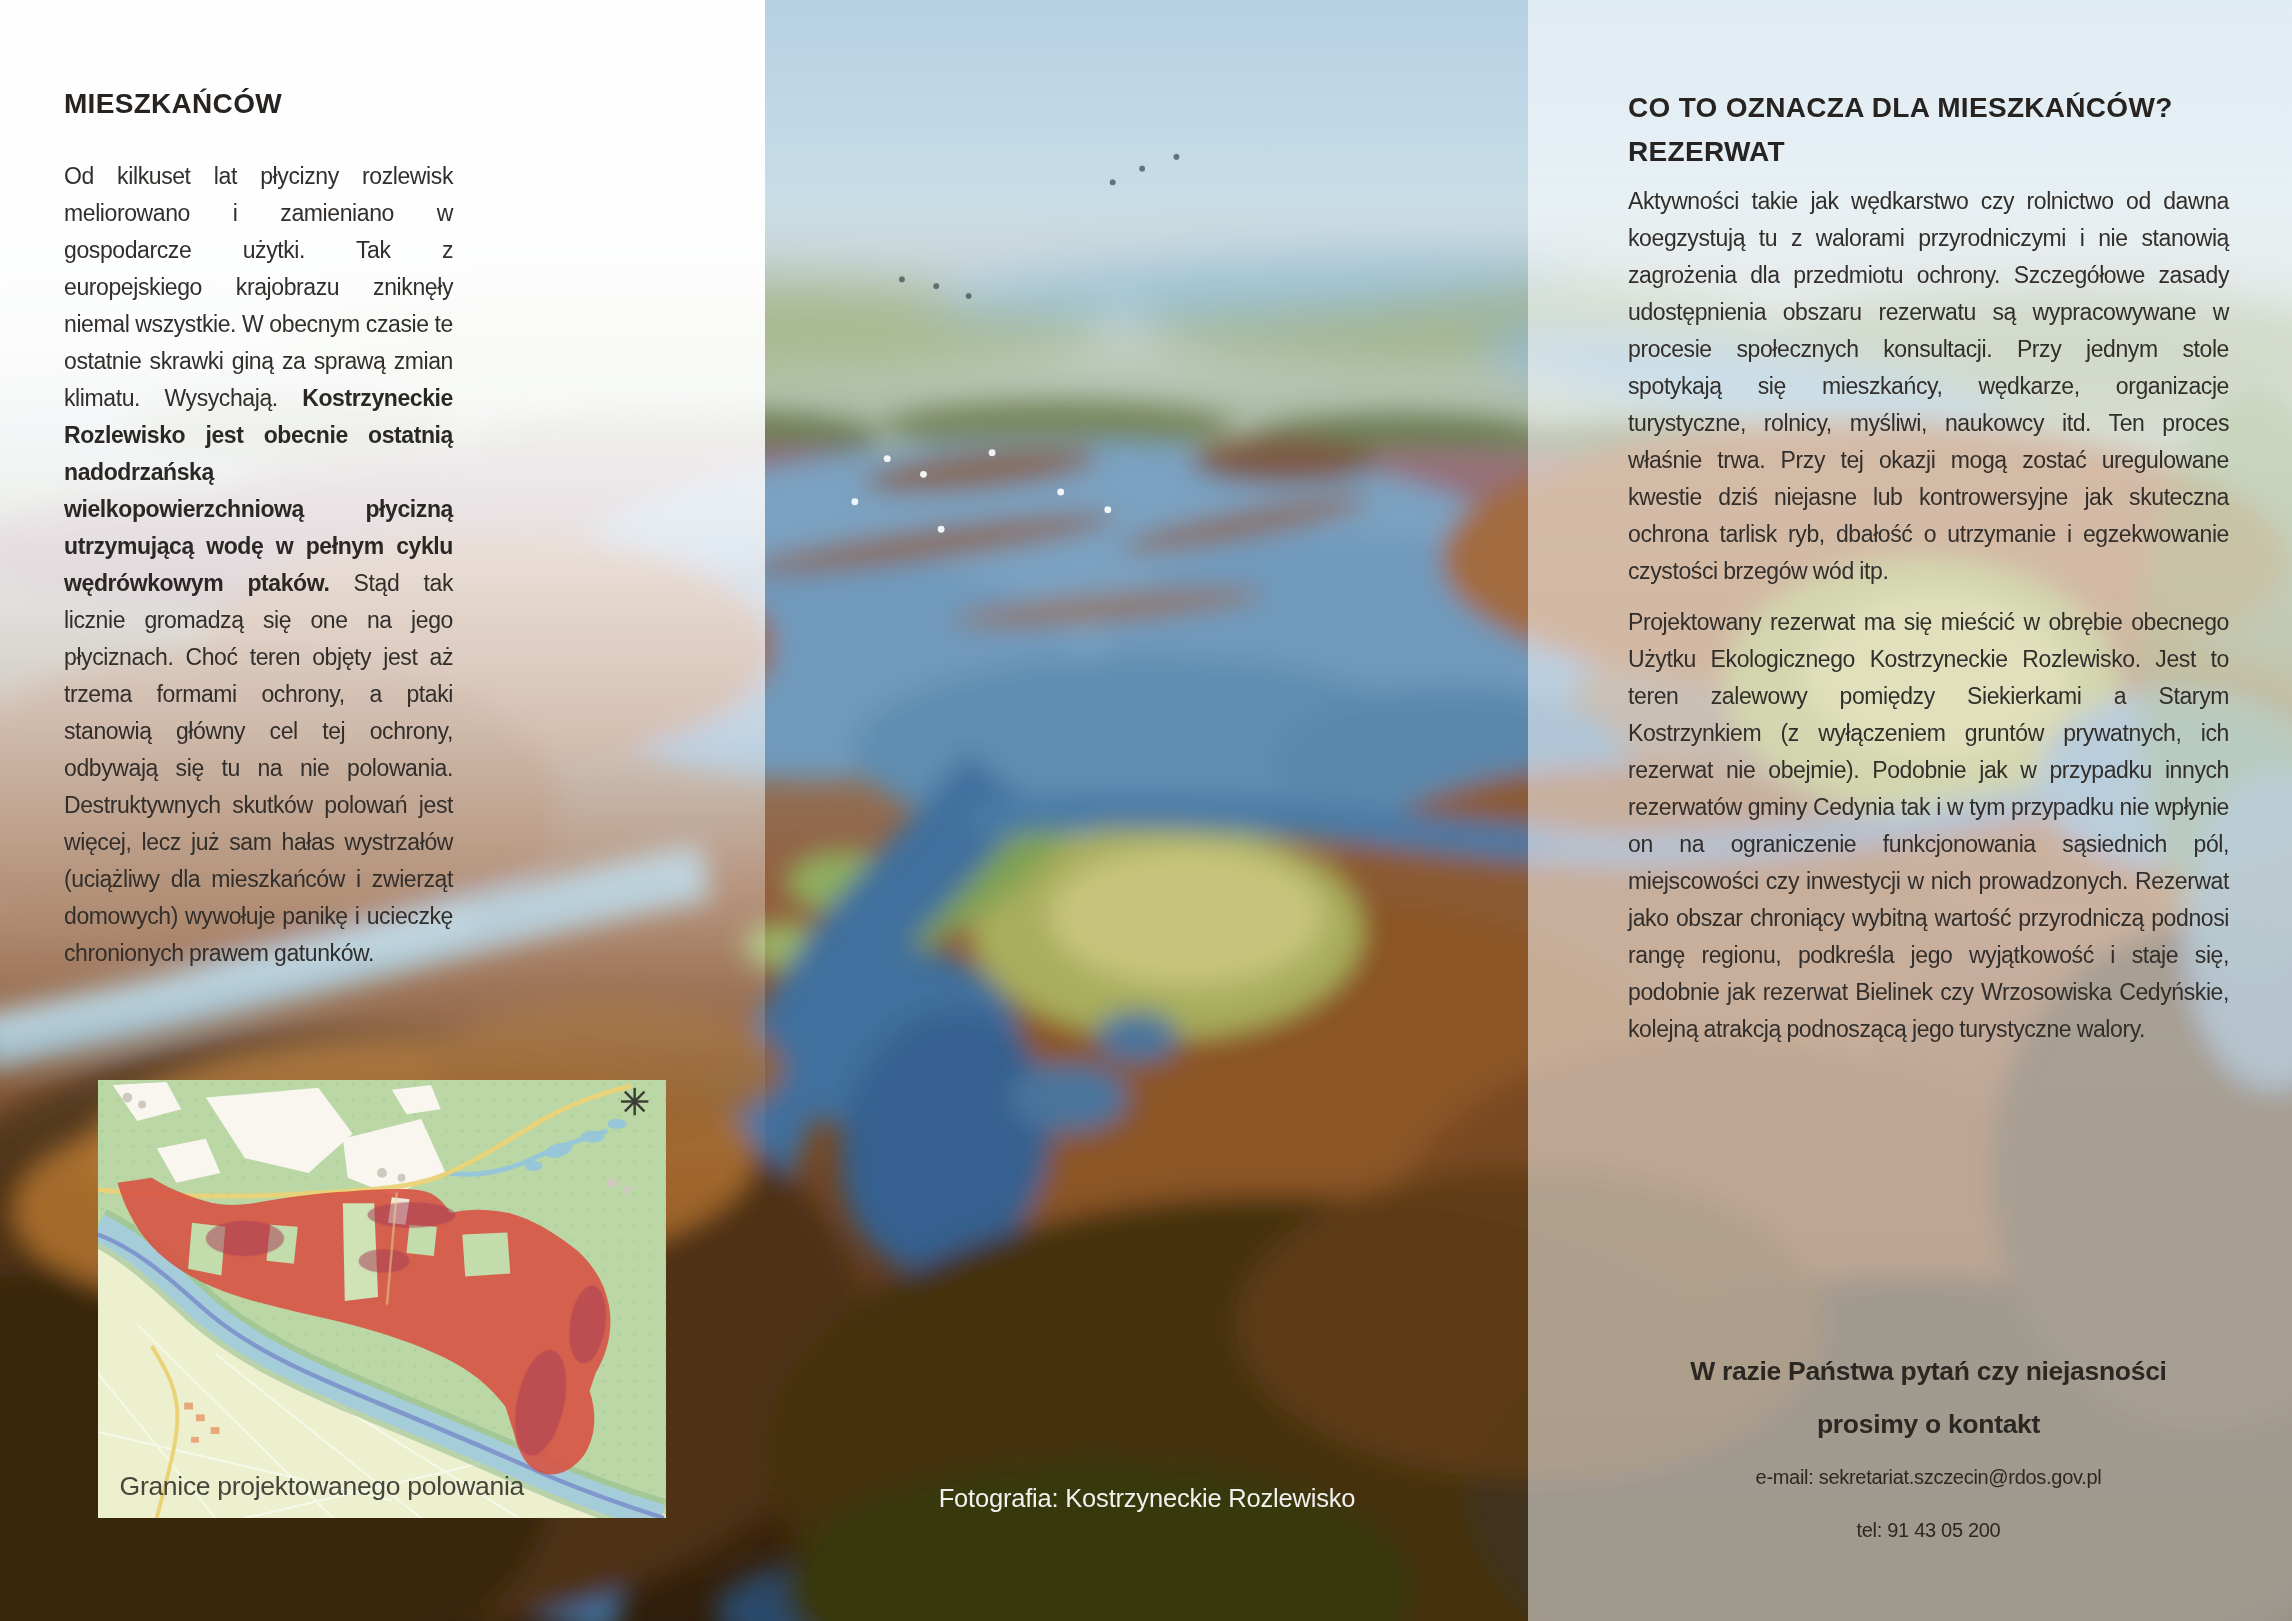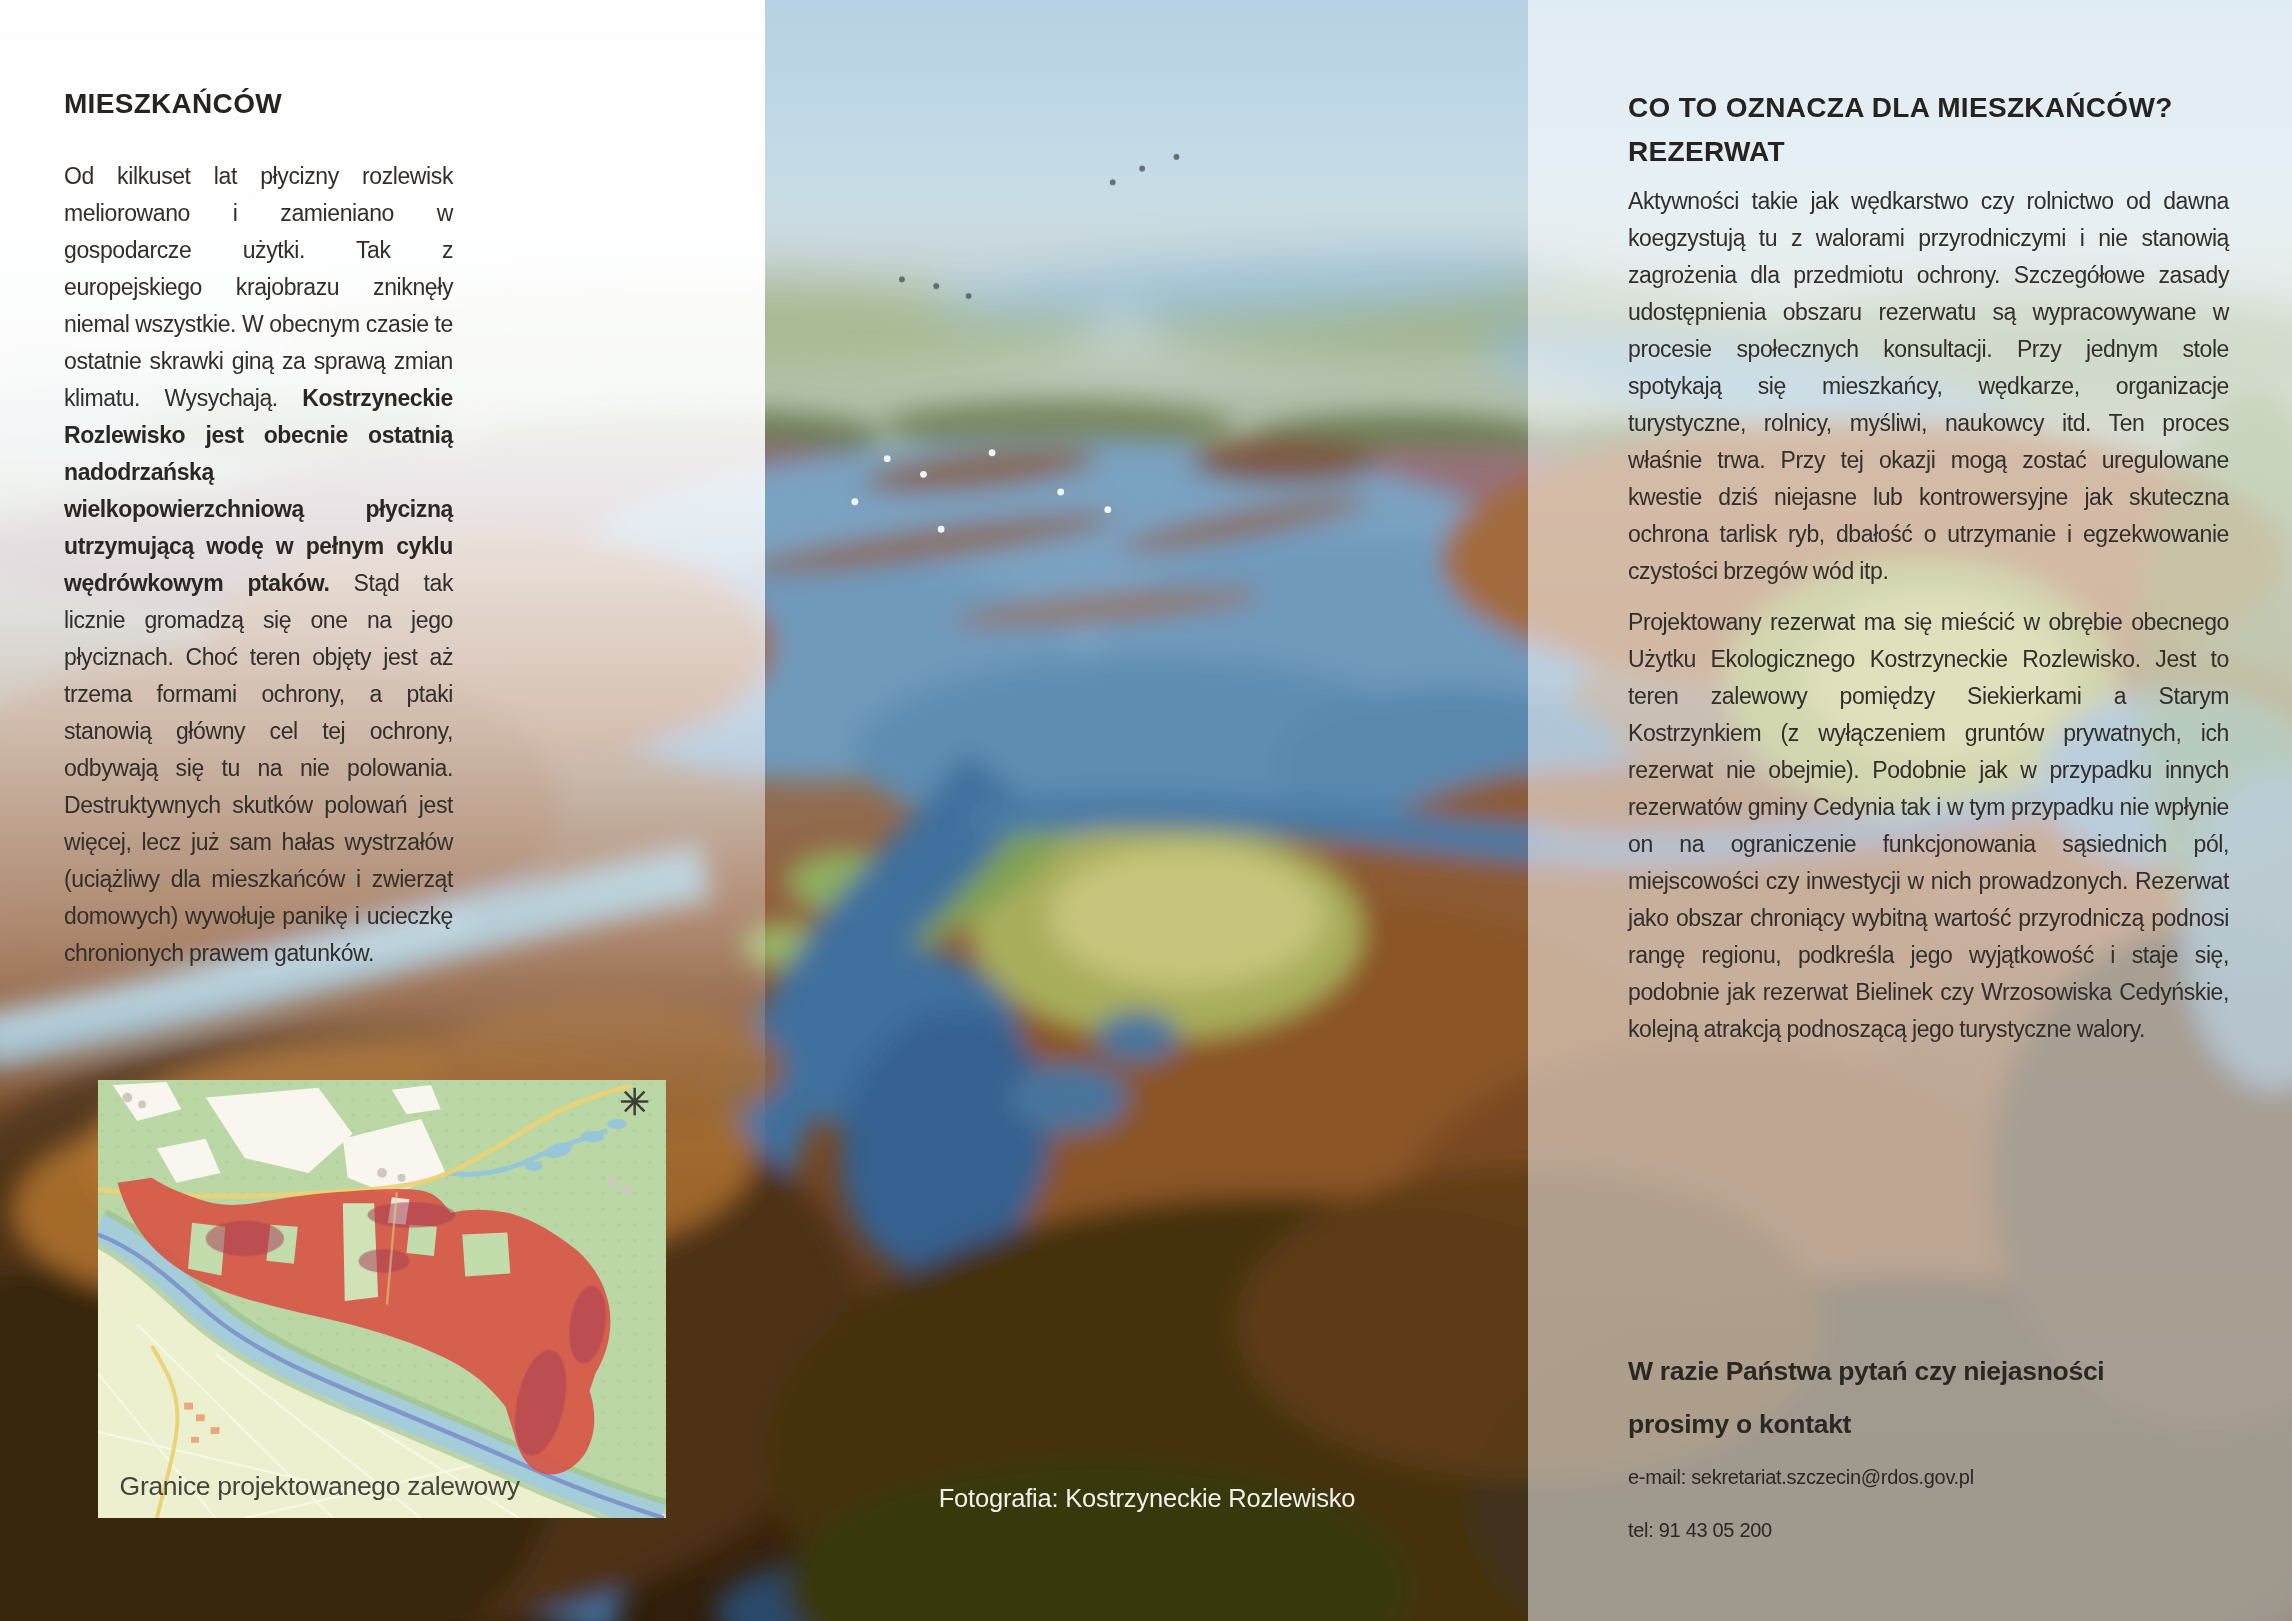--- a/index.html
+++ b/index.html
@@ -28,21 +28,21 @@
   .mt-left{margin-top:32px;}
   .mt-p1{margin-top:8.8px;}
   .mt-p2{margin-top:14.7px;}
   .body-text strong{font-weight:700;color:#2b2724;}
   .map-fig{position:absolute;left:98px;top:1080px;width:568px;height:438px;margin:0;}
   .map-caption{position:absolute;left:21.6px;bottom:15.7px;font-size:26.5px;color:#45453c;letter-spacing:-0.3px;}
   .photo-caption{
     position:absolute;left:765px;top:1484px;width:764px;text-align:center;
     font-size:25.5px;color:rgba(255,255,255,.93);letter-spacing:-0.2px;
   }
-  .contact{position:absolute;left:1628px;top:1345px;width:601px;color:#2b2824;}
+  .contact{position:absolute;left:1628px;top:1345px;width:601px;text-align:center;color:#2b2824;}
   .contact .cb{font-weight:700;font-size:26.5px;line-height:53px;letter-spacing:-0.3px;}
   .contact .cr{font-size:20px;line-height:53px;letter-spacing:-0.3px;}
 </style>
 </head>
 <body>
 
 <div class="spread">
 
   <svg class="photo-svg" viewBox="0 0 2339 1654" preserveAspectRatio="none" aria-hidden="true">
     <defs>
@@ -244,21 +244,21 @@
         <path d="M 305,115 L 295,230" stroke="#e8d98f" stroke-width="2.5" opacity=".5" fill="none"></path>
       </g>
       <g stroke="#3c3c34" stroke-width="2.5">
         <path d="M 548,8 L 548,36"></path>
           <path d="M 534,22 L 562,22"></path>
         <path d="M 538,12 L 558,32"></path>
           <path d="M 558,12 L 538,32"></path>
         <circle cx="548" cy="22" r="2.5" fill="#3c3c34" stroke="none"></circle>
       </g>
     </svg>
-    <figcaption class="map-caption">Granice projektowanego zalewowy</figcaption>
+    <figcaption class="map-caption">Granice projektowanego polowania</figcaption>
   </figure>
 
   <div class="photo-caption">Fotografia: Kostrzyneckie Rozlewisko</div>
 
   <section class="col col-right">
     <div class="head">CO TO OZNACZA DLA MIESZKAŃCÓW?</div>
     <div class="head">REZERWAT</div>
     <p class="body-text mt-p1">Aktywności takie jak wędkarstwo czy rolnictwo od dawna koegzystują tu z walorami przyrodniczymi i nie stanowią zagrożenia dla przedmiotu ochrony. Szczegółowe zasady udostępnienia obszaru rezerwatu są wypracowywane w procesie społecznych konsultacji. Przy jednym stole spotykają się mieszkańcy, wędkarze, organizacje turystyczne, rolnicy, myśliwi, naukowcy itd. Ten proces właśnie trwa. Przy tej okazji mogą zostać uregulowane kwestie dziś niejasne lub kontrowersyjne jak skuteczna ochrona tarlisk ryb, dbałość o utrzymanie i egzekwowanie czystości brzegów wód itp.</p>
     <p class="body-text mt-p2">Projektowany rezerwat ma się mieścić w obrębie obecnego Użytku Ekologicznego Kostrzyneckie Rozlewisko. Jest to teren zalewowy pomiędzy Siekierkami a Starym Kostrzynkiem (z wyłączeniem gruntów prywatnych, ich rezerwat nie obejmie). Podobnie jak w przypadku innych rezerwatów gminy Cedynia tak i w tym przypadku nie wpłynie on na ograniczenie funkcjonowania sąsiednich pól, miejscowości czy inwestycji w nich prowadzonych. Rezerwat jako obszar chroniący wybitną wartość przyrodniczą podnosi rangę regionu, podkreśla jego wyjątkowość i staje się, podobnie jak rezerwat Bielinek czy Wrzosowiska Cedyńskie, kolejną atrakcją podnoszącą jego turystyczne walory.</p>
   </section>

